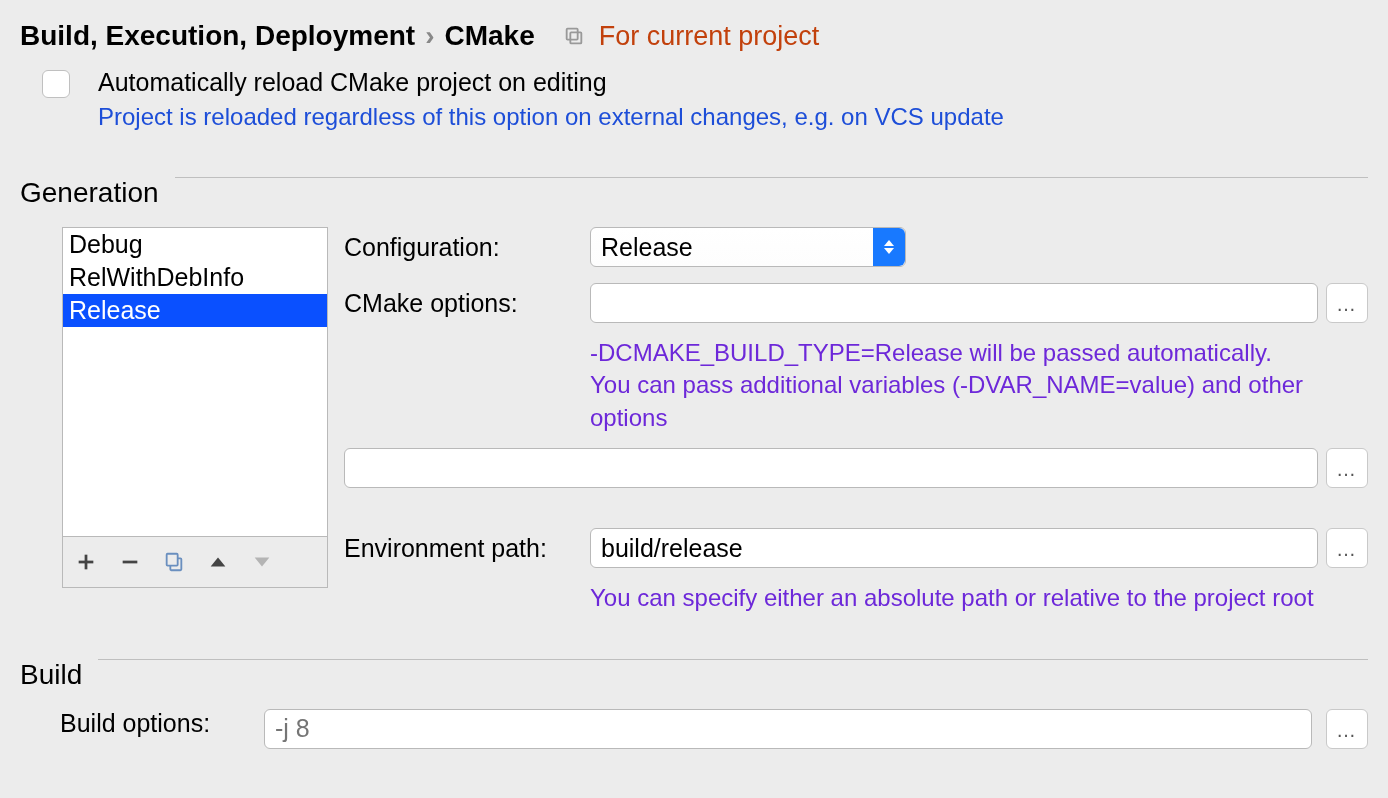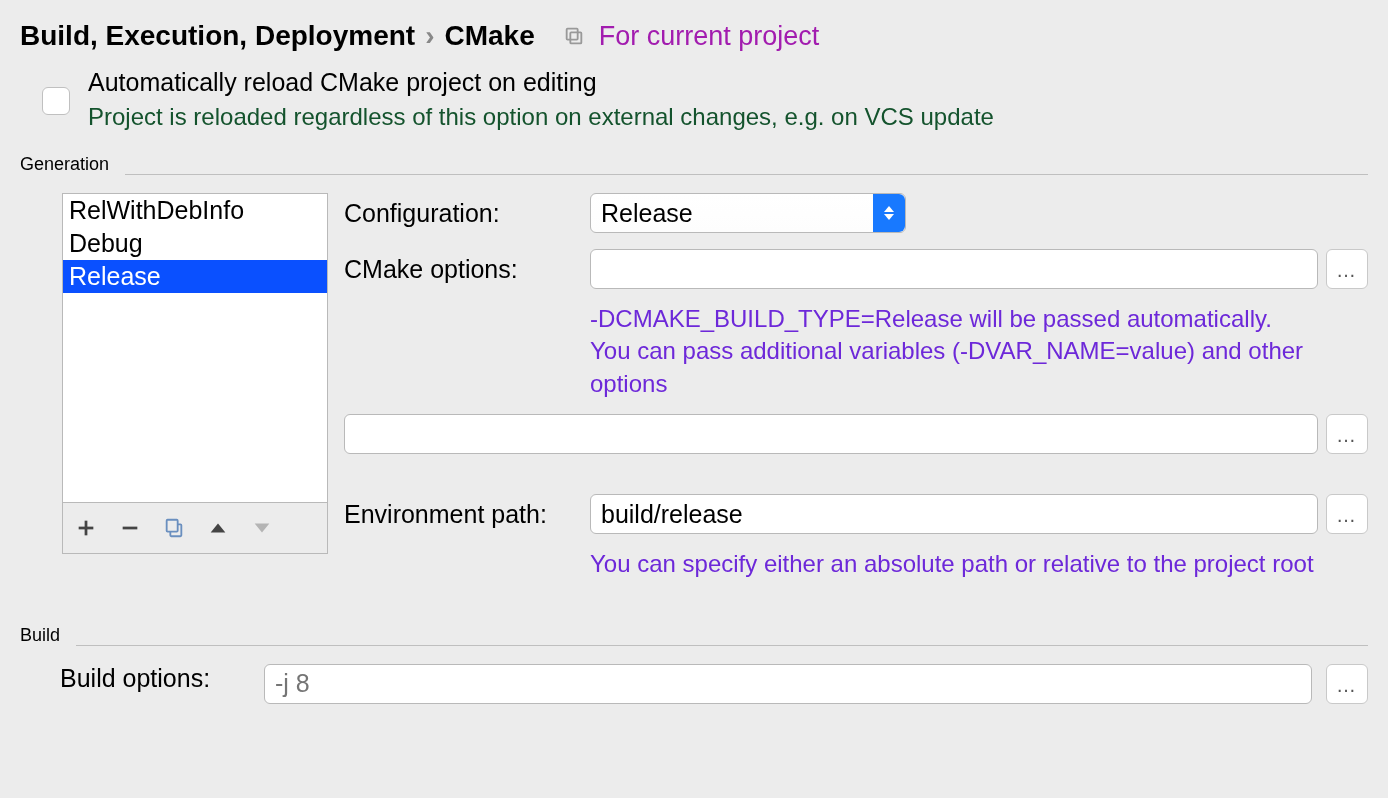--- a/index.html
+++ b/index.html
@@ -15,36 +15,36 @@
   .breadcrumb {
     display: flex;
     align-items: center;
     gap: 10px;
     margin-bottom: 16px;
     font-size: 28px;
   }
   .breadcrumb .crumb-bold { font-weight: 700; }
   .breadcrumb .sep { color: #888; font-weight: 700; }
   .copy-icon { color: #999; display: inline-flex; align-items: center; margin-right:4px;}
-  .for-project { color: #a21caf; font-weight: 400; font-size: 27px;}
-  .opt-row { display:flex; align-items:center; gap: 18px; margin-left: 22px; margin-bottom: 23px;}
+  .for-project { color: #c2410c; font-weight: 400; font-size: 27px;}
+  .opt-row { display:flex; align-items:flex-start; gap: 28px; margin-left: 22px; margin-bottom: 46px;}
   .checkbox {
     width: 28px; height: 28px; 
     background: #fff; 
     border: 1px solid #c0c0c0;
     border-radius: 6px;
     margin-top: 2px;
     flex-shrink:0;
   }
   .opt-text .main { font-size: 25px; font-weight:400; }
-  .opt-text .hint { color: #14532d; font-size: 24px; margin-top:6px;}
+  .opt-text .hint { color: #1d4ed8; font-size: 24px; margin-top:6px;}
   .section-header {
-    display:flex; align-items:flex-end; gap: 16px;
+    display:flex; align-items:flex-start; gap: 16px;
     margin: 12px 0 18px 0;
-    font-size: 18px;
+    font-size: 28px;
   }
   .section-header .line { flex:1; height:1px; background:#bfbfbf; }
   .gen-body { display:flex; gap:16px; margin-left: 42px;}
   .list-panel {
     width: 266px;
     display:flex; flex-direction:column;
   }
   .list-box {
     background:#fff;
     border:1px solid #b9b9b9;
@@ -156,22 +156,22 @@
 </div>
 
 <div class="section-header">
   <span>Generation</span>
   <div class="line"></div>
 </div>
 
 <div class="gen-body">
   <div class="list-panel">
     <div class="list-box">
+      <div class="list-item">Debug</div>
       <div class="list-item">RelWithDebInfo</div>
-      <div class="list-item">Debug</div>
       <div class="list-item selected">Release</div>
     </div>
     <div class="list-toolbar">
       <div class="tb-btn">
         <svg viewBox="0 0 24 24" stroke="currentColor" stroke-width="3" fill="none">
             <line x1="12" y1="4" x2="12" y2="20"></line>
             <line x1="4" y1="12" x2="20" y2="12"></line>
           </svg>
       </div>
       <div class="tb-btn">

